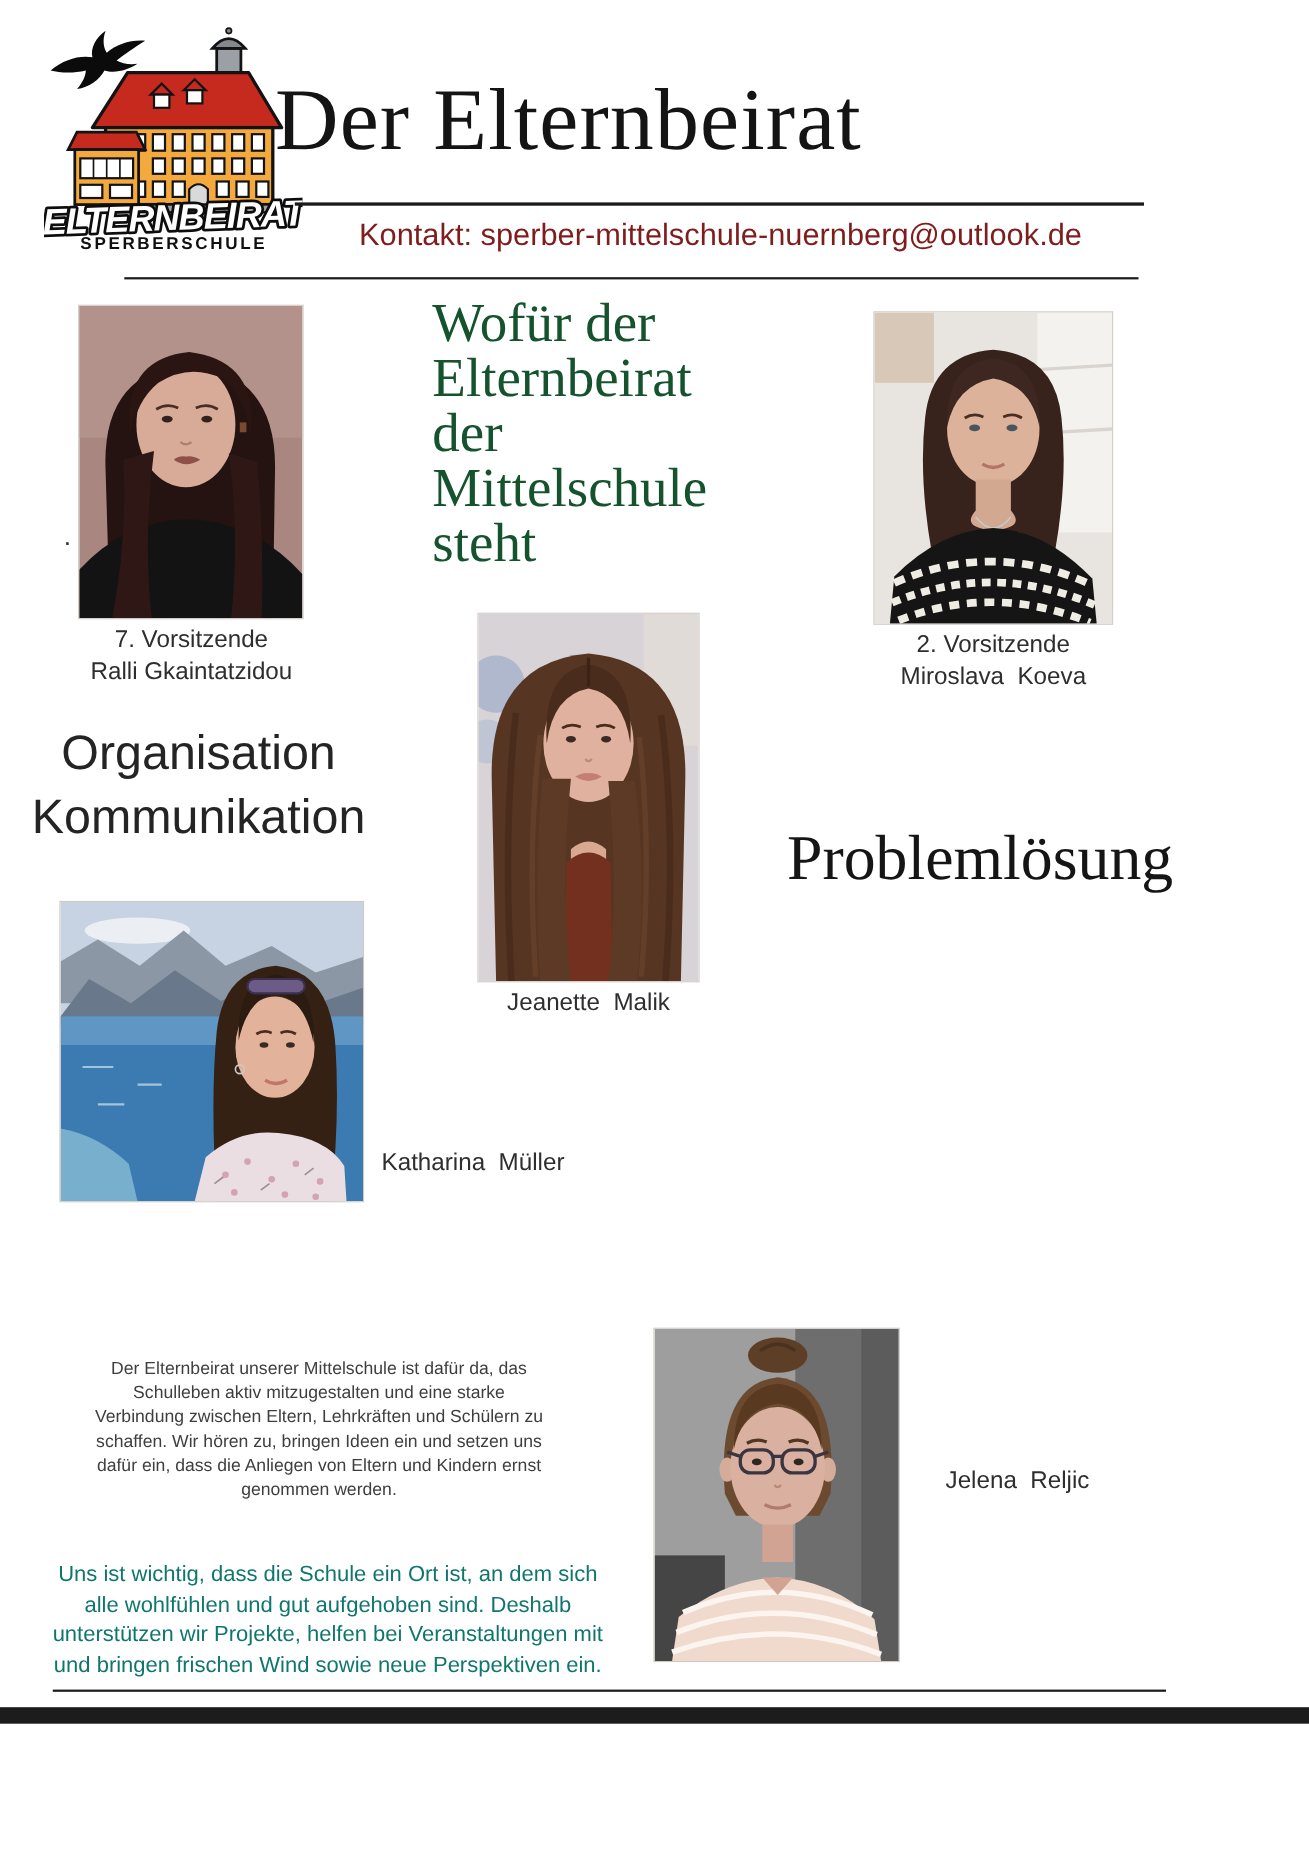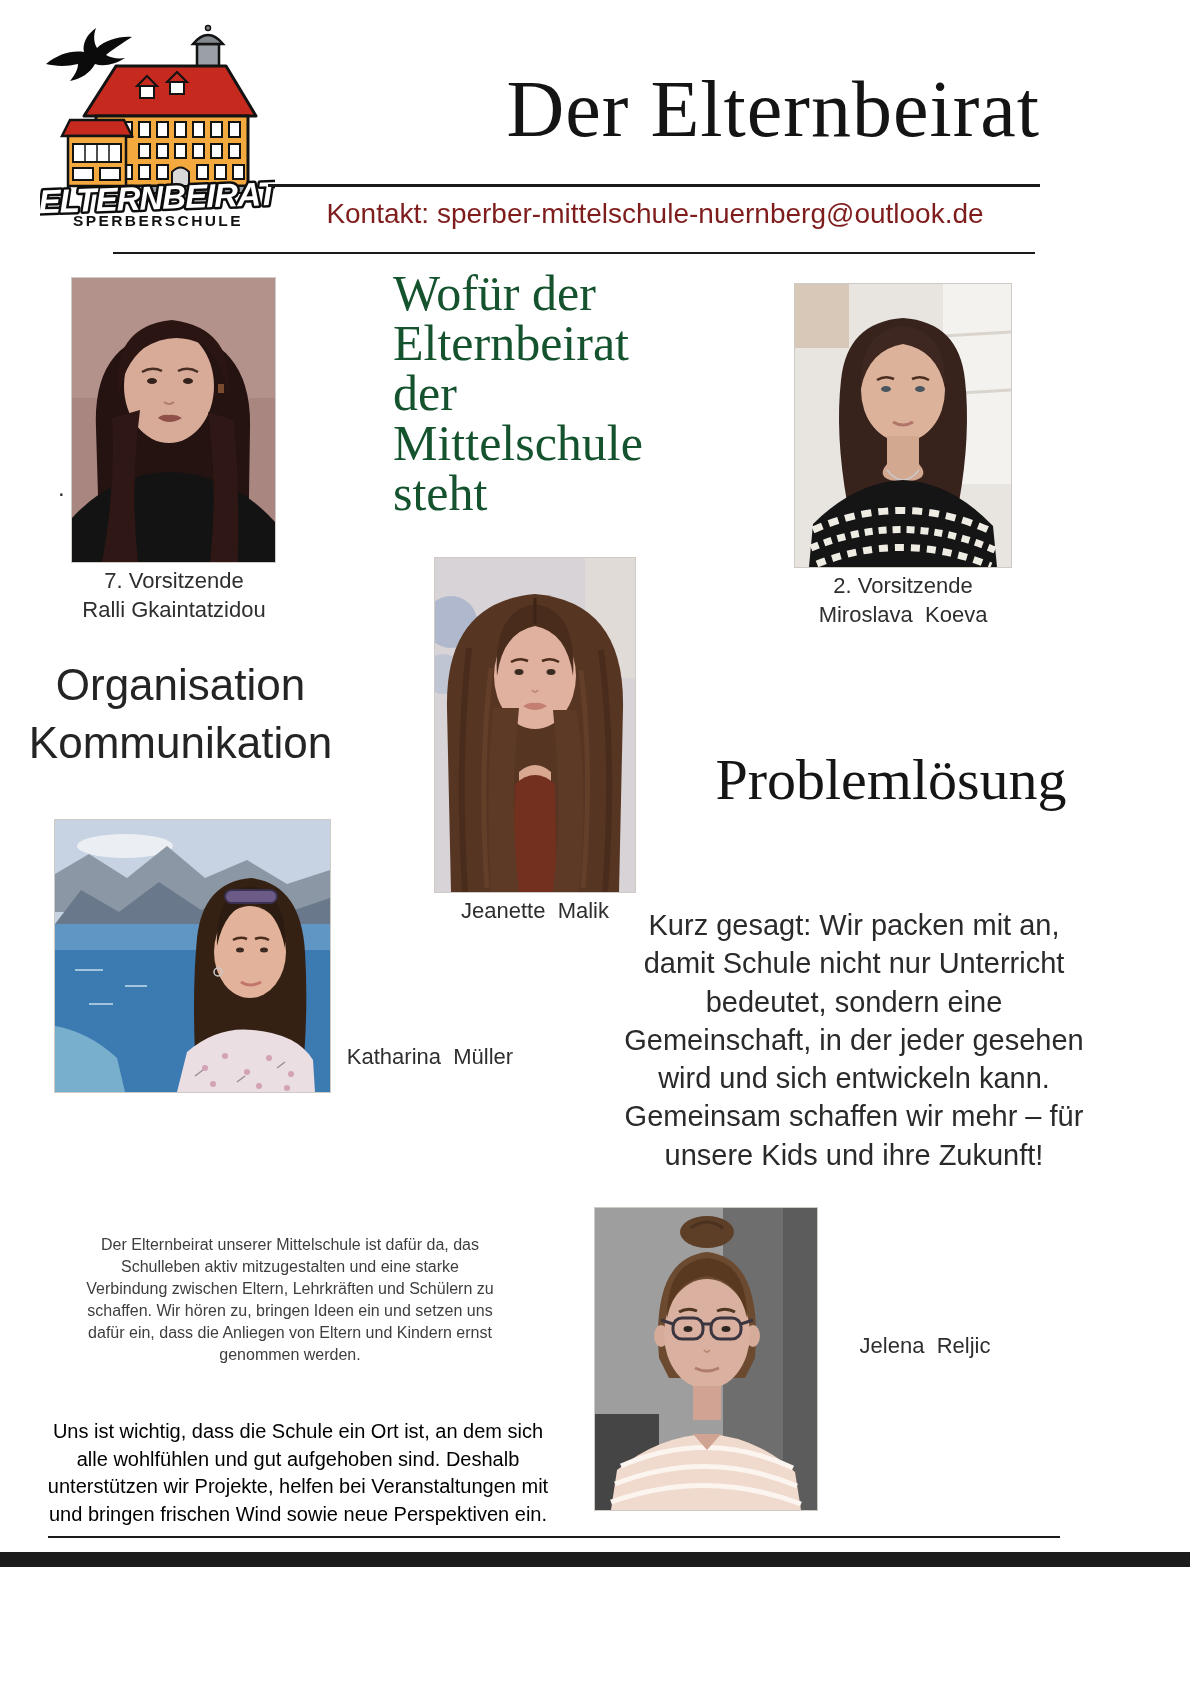--- a/index.html
+++ b/index.html
@@ -1,21 +1,21 @@
 <!DOCTYPE html>
 <html><head>
 <meta charset="utf-8">
 <style>
   html,body{margin:0;padding:0;background:#ffffff;}
   .page{position:relative;width:1190px;height:1683px;background:#ffffff;overflow:hidden;
         font-family:"Liberation Sans",sans-serif;color:#1c1c1c;}
   .abs{position:absolute;}
   .serif{font-family:"Liberation Serif","DejaVu Serif",serif;}
 
-  .page-title{left:250px;top:64px;width:790px;text-align:right;font-size:80px;
+  .page-title{left:250px;top:64px;width:790px;text-align:left;font-size:80px;
               color:#141414;letter-spacing:1px;}
   .rule{background:#1a1a1a;height:3px;}
   #rule-header-1{left:268px;top:184px;width:772px;}
   #rule-header-2{left:113px;top:252px;width:922px;height:2px;}
   #rule-bottom-thin{left:48px;top:1536px;width:1012px;height:2px;}
   #band-bottom{left:0;top:1552px;width:1190px;height:15px;background:#1c1c1c;}
 
   .contact-line{left:270px;top:198px;width:770px;text-align:center;font-size:28px;color:#7f1d1d;}
 
   .h-purpose{left:393px;top:268px;width:345px;font-size:50px;line-height:1.0;color:#14532d;
@@ -28,21 +28,21 @@
   .caption span{display:block;white-space:pre;}
   #cap-ralli{left:40px;top:567px;width:268px;}
   #cap-miroslava{left:765px;top:572px;width:276px;}
   #cap-jeanette{left:415px;top:897px;width:240px;}
   #cap-katharina{left:325px;top:1043px;width:210px;}
   #cap-jelena{left:840px;top:1332px;width:170px;}
 
   .para{text-align:center;white-space:pre-line;}
   #para-right{left:598px;top:906px;width:512px;font-size:29px;line-height:1.32;color:#2a2a2a;}
   #para-left-1{left:20px;top:1234px;width:540px;font-size:16px;line-height:1.38;color:#3e3e3e;}
-  #para-left-2{left:28px;top:1418px;width:540px;font-size:20px;line-height:1.38;color:#000000;}
+  #para-left-2{left:28px;top:1418px;width:540px;font-size:20px;line-height:1.38;color:#0f766e;}
 
   .photo{display:block;}
   .photo svg{display:block;outline:1px solid #cfcac4;}
   #photo-ralli{left:72px;top:278px;}
   #photo-miroslava{left:795px;top:284px;}
   #photo-jeanette{left:435px;top:558px;}
   #photo-katharina{left:55px;top:820px;}
   #photo-jelena{left:595px;top:1208px;}
 
   .stray-dot{left:58px;top:474px;font-size:24px;color:#333;}
@@ -232,27 +232,20 @@
         <circle cx="158" cy="264" r="3" fill="#d3a2b4"></circle>
       <circle cx="204" cy="266" r="3" fill="#d3a2b4"></circle>
         <circle cx="232" cy="268" r="3" fill="#d3a2b4"></circle>
       <path d="M140 256 l8 -6 M182 262 l8 -6 M222 248 l8 -6" stroke="#9a8f98" stroke-width="1.5"></path>
     </svg>
   </div>
   <div class="abs caption" id="cap-katharina">
     <span>Katharina  Müller</span>
   </div>
 
-  <div class="abs para" id="para-right">Kurz gesagt: Wir packen mit an,
-damit Schule nicht nur Unterricht
-bedeutet, sondern eine
-Gemeinschaft, in der jeder gesehen
-wird und sich entwickeln kann.
-Gemeinsam schaffen wir mehr – für
-unsere Kids und ihre Zukunft!</div>
   <div class="abs para" id="para-left-1">Der Elternbeirat unserer Mittelschule ist dafür da, das
 Schulleben aktiv mitzugestalten und eine starke
 Verbindung zwischen Eltern, Lehrkräften und Schülern zu
 schaffen. Wir hören zu, bringen Ideen ein und setzen uns
 dafür ein, dass die Anliegen von Eltern und Kindern ernst
 genommen werden.</div>
   <div class="abs para" id="para-left-2">Uns ist wichtig, dass die Schule ein Ort ist, an dem sich
 alle wohlfühlen und gut aufgehoben sind. Deshalb
 unterstützen wir Projekte, helfen bei Veranstaltungen mit
 und bringen frischen Wind sowie neue Perspektiven ein.</div>

